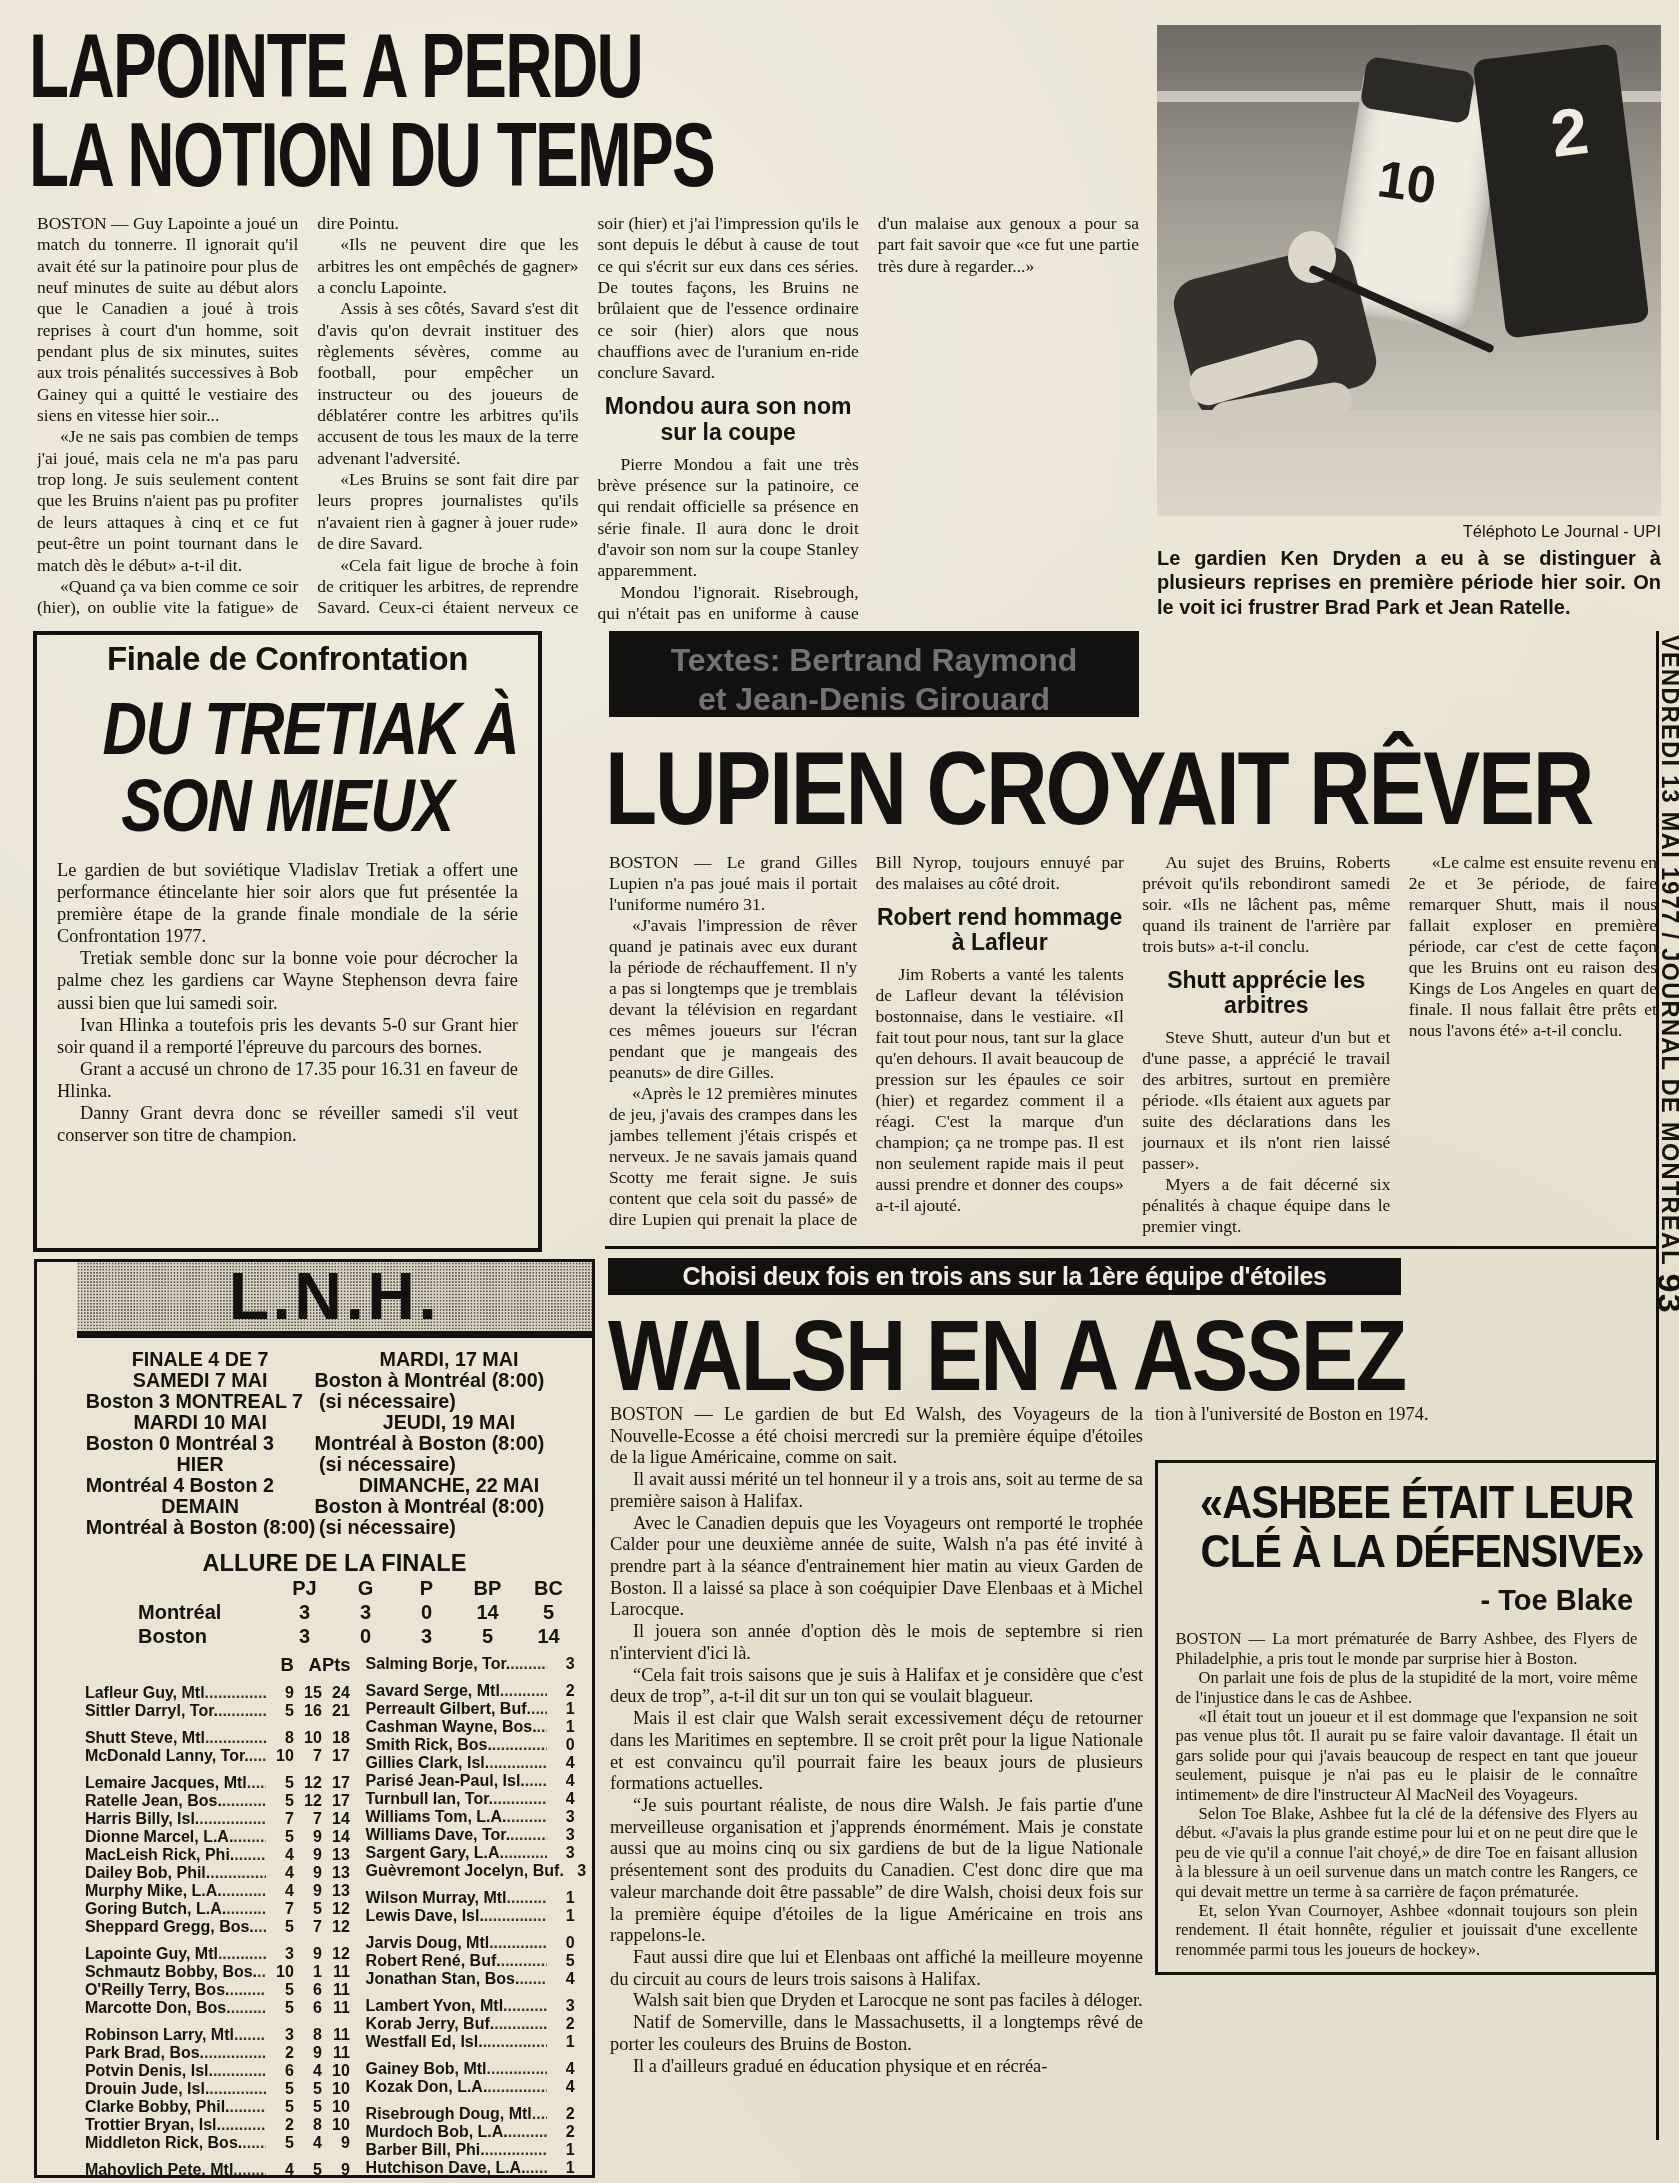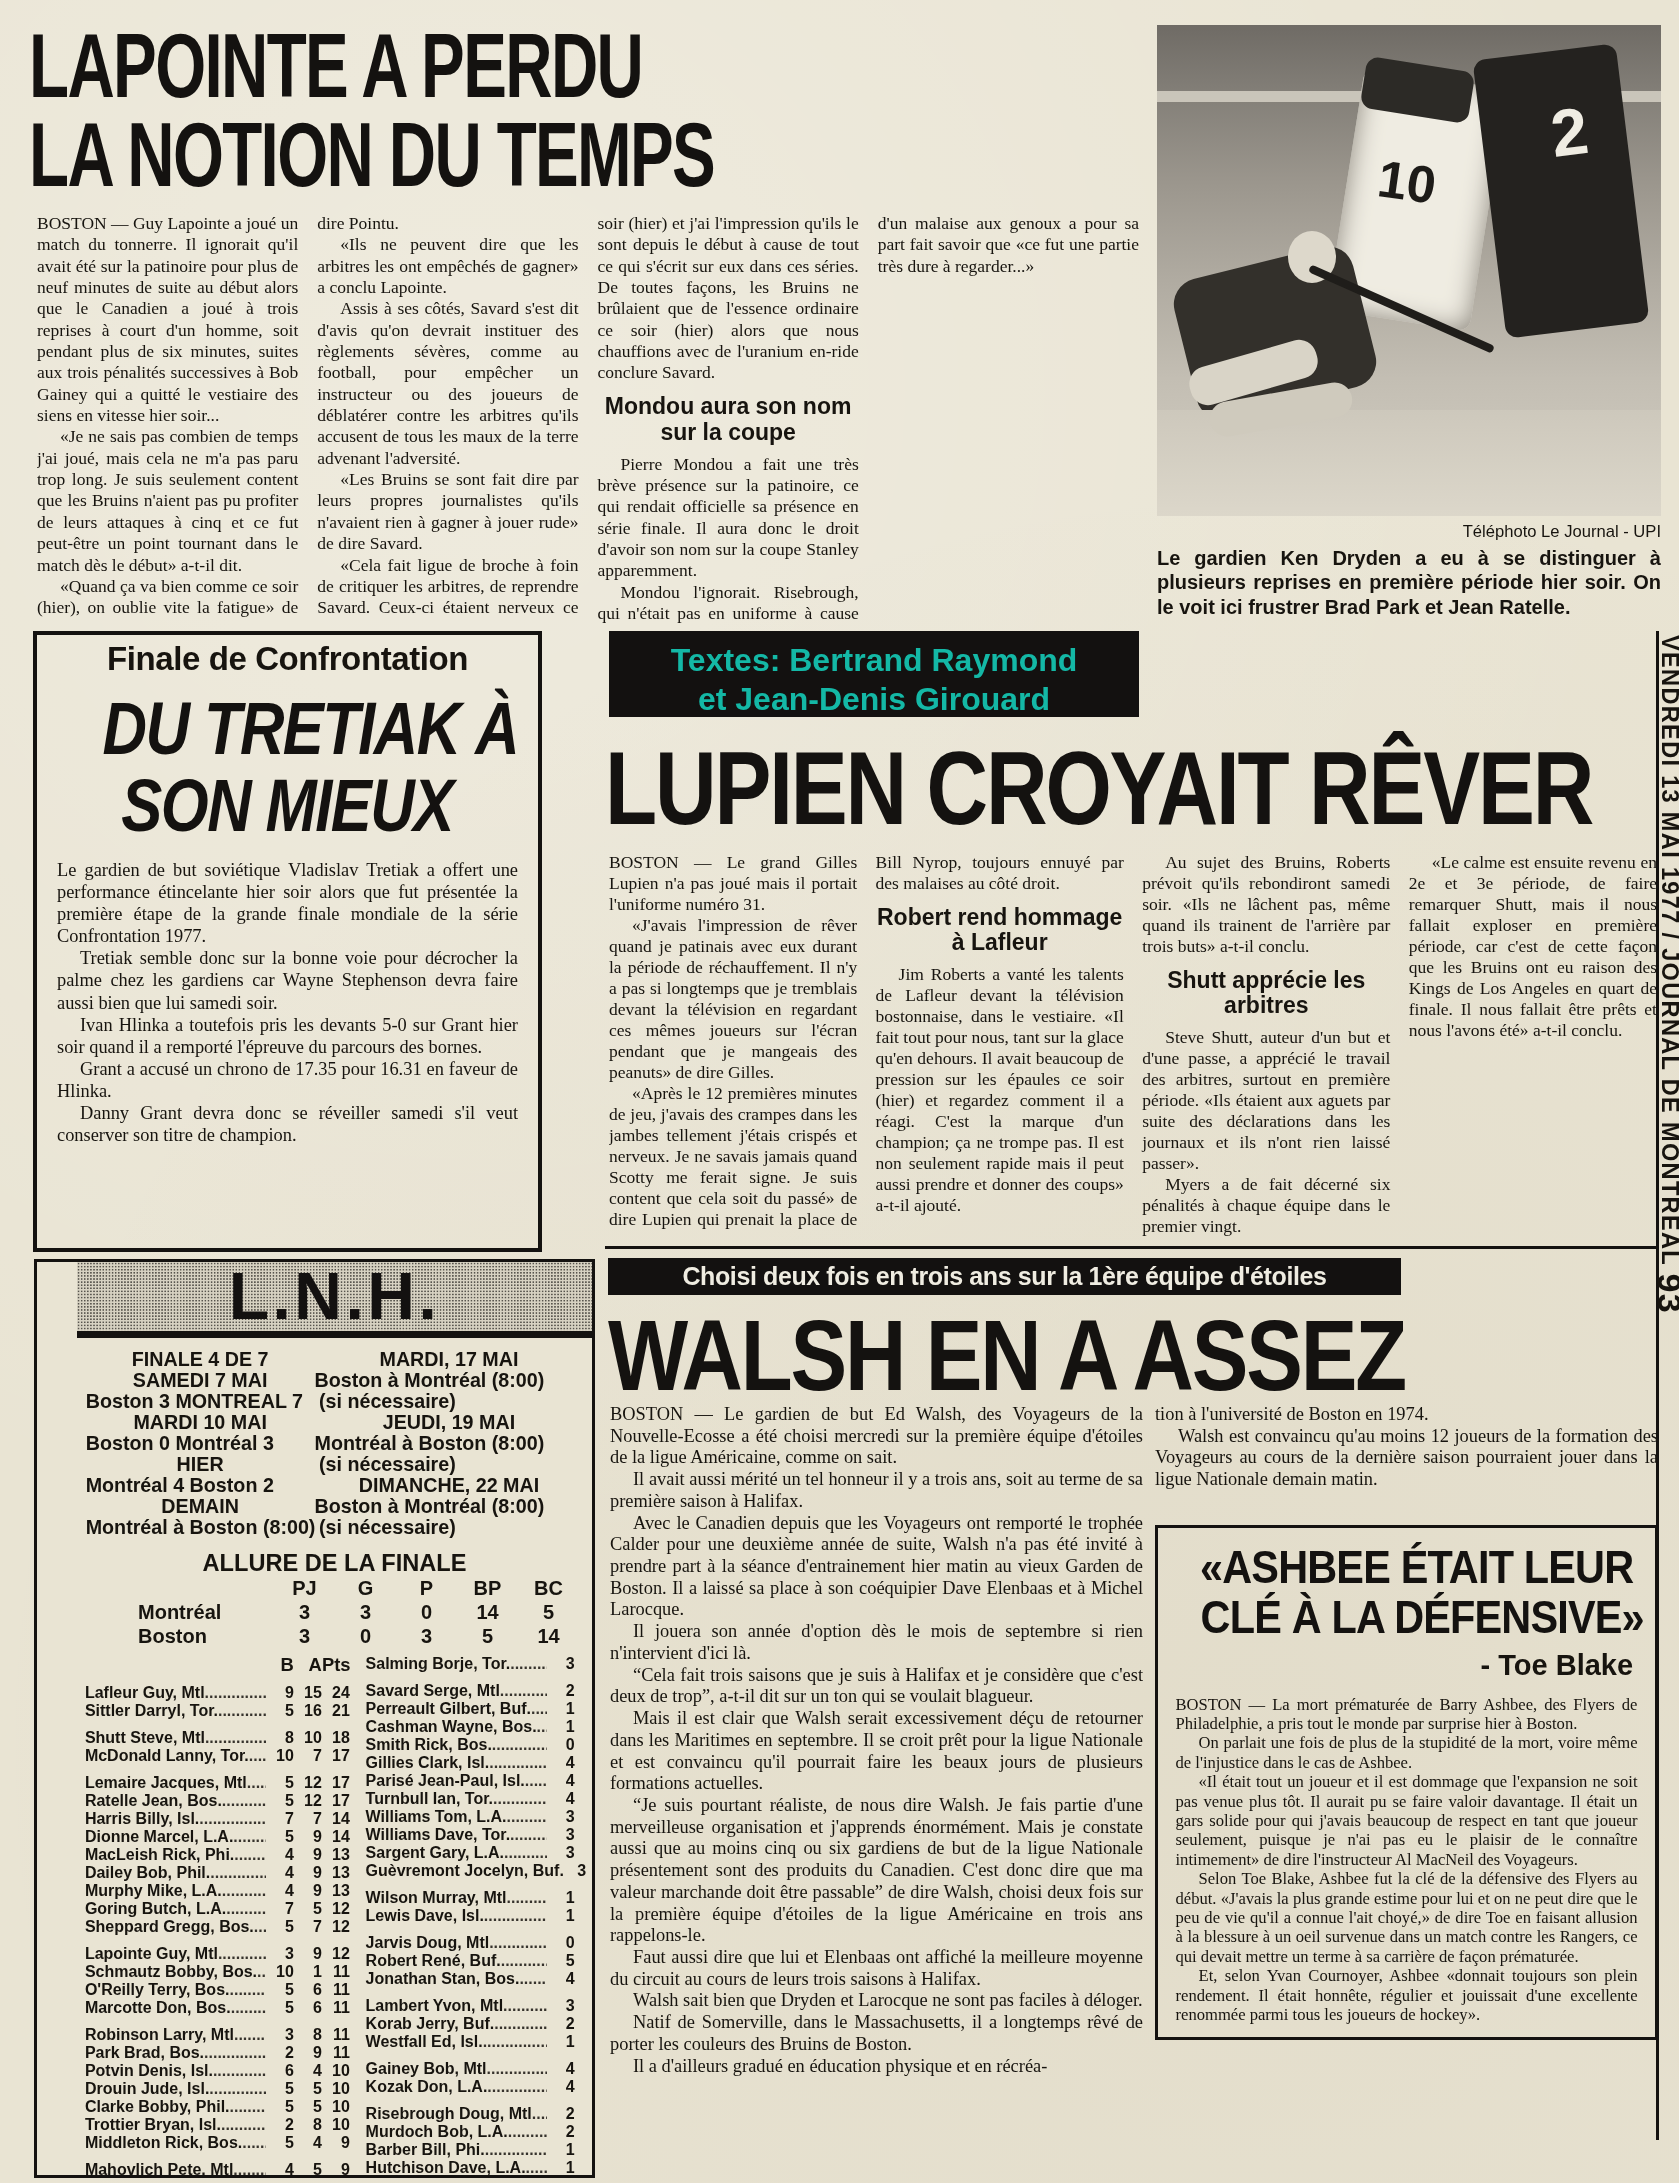--- a/index.html
+++ b/index.html
@@ -33,21 +33,21 @@
   .ph-num2{position:absolute;left:394px;top:74px;font:900 66px/1 "Liberation Sans","DejaVu Sans",sans-serif;color:#efece2;transform:rotate(-7deg);}
   .ph-goalie{left:26px;top:236px;width:184px;height:144px;background:#33302b;border-radius:26px;transform:rotate(-14deg);}
   .ph-mask{left:131px;top:206px;width:48px;height:52px;background:#ddd8cb;border-radius:50%;}
   .ph-pad1{left:31px;top:328px;width:131px;height:39px;background:#d9d4c7;border-radius:17.5px;transform:rotate(-16deg);}
   .ph-pad2{left:52px;top:367px;width:144px;height:35px;background:#cfcabd;border-radius:17.5px;transform:rotate(-10deg);}
   .ph-stick{left:144px;top:280px;width:201px;height:7.9px;background:#1f1d1a;transform:rotate(24deg);}
   .ph-ice{left:0;top:385px;width:504px;height:106px;background:linear-gradient(180deg,#cdc8bc,#dcd7ca);position:absolute;}
   .ph-credit{left:1157px;top:523px;width:504px;text-align:right;font:400 16.6px/1.1 "Liberation Sans","DejaVu Sans",sans-serif;}
   .ph-caption{left:1157px;top:546px;width:504px;font:700 20px/1.22 "Liberation Sans","DejaVu Sans",sans-serif;text-align:justify;}
   
-  .banner{left:609px;top:631px;width:530px;height:86px;background:#131110;color:#14b8a6;text-align:center;
+  .banner{left:609px;top:631px;width:530px;height:86px;background:#131110;color:#737373;text-align:center;
           font:800 32px/1.22 "Liberation Sans","DejaVu Sans",sans-serif;padding-top:9.6px;box-sizing:border-box;}
   
   .tbox{left:33px;top:631px;width:509px;height:621px;border:4.4px solid #141210;box-sizing:border-box;padding:6.1px 20px 0 20px;}
   .t-kicker{text-align:center;font:800 33px/1.1 "Liberation Sans","DejaVu Sans",sans-serif;letter-spacing:-0.4px;}
   .t-head{text-align:center;margin-top:13px;line-height:1.02;}
   .t-head .hl-line{font-size:75px;font-style:italic;transform:scaleX(.82);transform-origin:center;}
   .t-body{margin-top:15.7px;font-size:18.4px;line-height:1.2;}
   
   .lup-headline{left:605px;top:729px;}
   .lup-headline .hl-line{font-size:104px;transform:scaleX(.82);}
@@ -201,21 +201,20 @@
       <p class="para p">Faut aussi dire que lui et Elenbaas ont affiché la meilleure moyenne du circuit au cours de leurs trois saisons à Halifax.</p>
       <p class="para p">Walsh sait bien que Dryden et Larocque ne sont pas faciles à déloger.</p>
       <p class="para p">Natif de Somerville, dans le Massachusetts, il a longtemps rêvé de porter les couleurs des Bruins de Boston.</p>
       <p class="para p">Il a d'ailleurs gradué en éducation physique et en récréa-</p>
     </div>
 
   <div class="abs rightcol">
     <div class="w-col2 body-flow">
 
     <p class="para first">tion à l'université de Boston en 1974.</p>
-        <p class="para p">Walsh est convaincu qu'au moins 12 joueurs de la formation des Voyageurs au cours de la dernière saison pourraient jouer dans la ligue Nationale demain matin.</p>
       </div>
     <div class="abox">
       <div class="a-head">
         <span class="hl-line">«ASHBEE ÉTAIT LEUR</span><br>
         <span class="hl-line">CLÉ À LA DÉFENSIVE»</span>
       </div>
       <div class="a-byline">- Toe Blake</div>
       <div class="a-body body-flow">
 
       <p class="para first">BOSTON — La mort prématurée de Barry Ashbee, des Flyers de Philadelphie, a pris tout le monde par surprise hier à Boston.</p>

